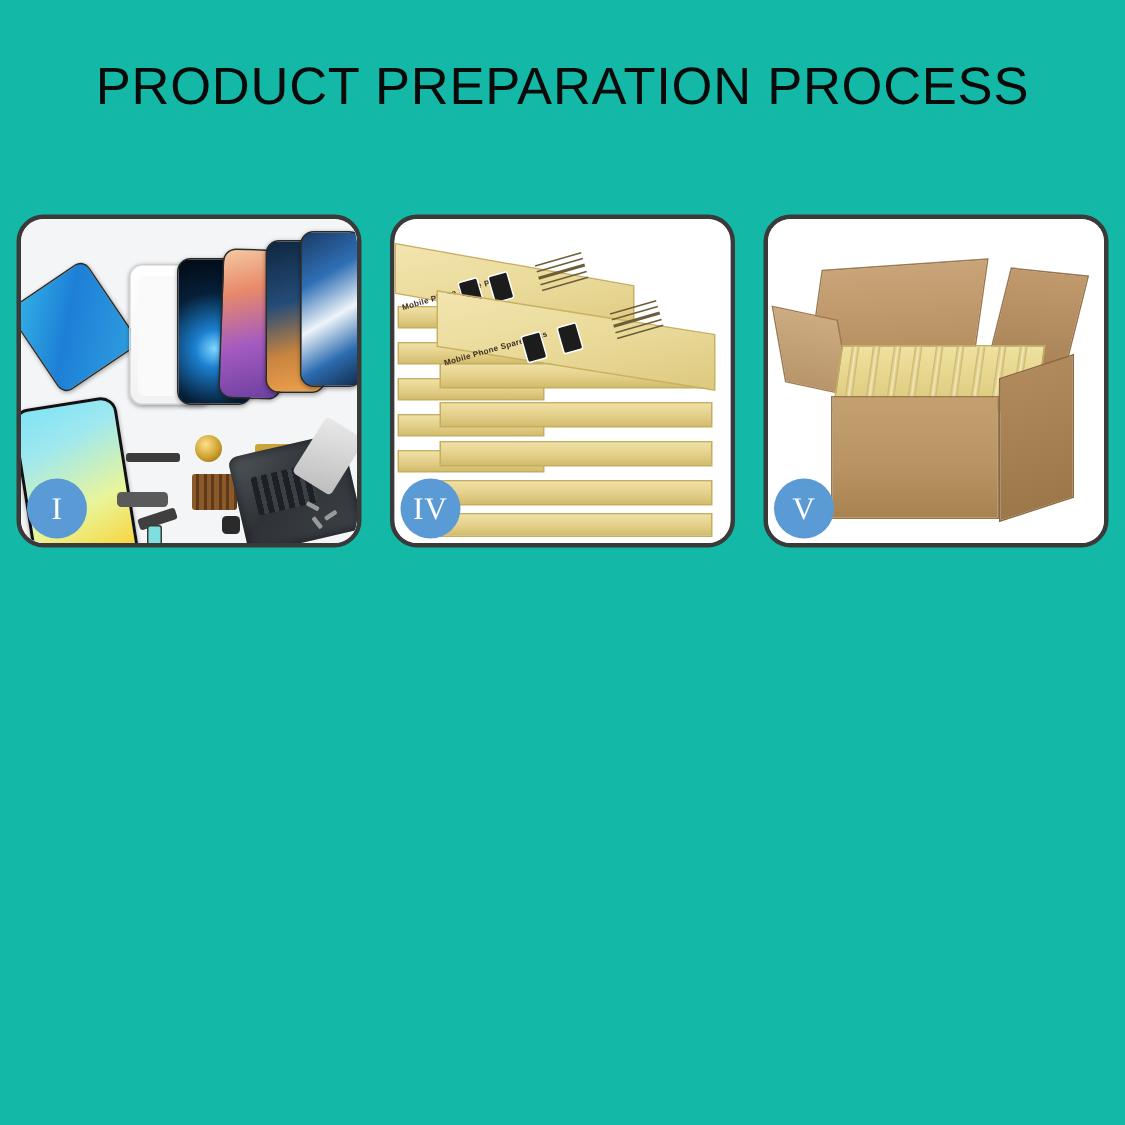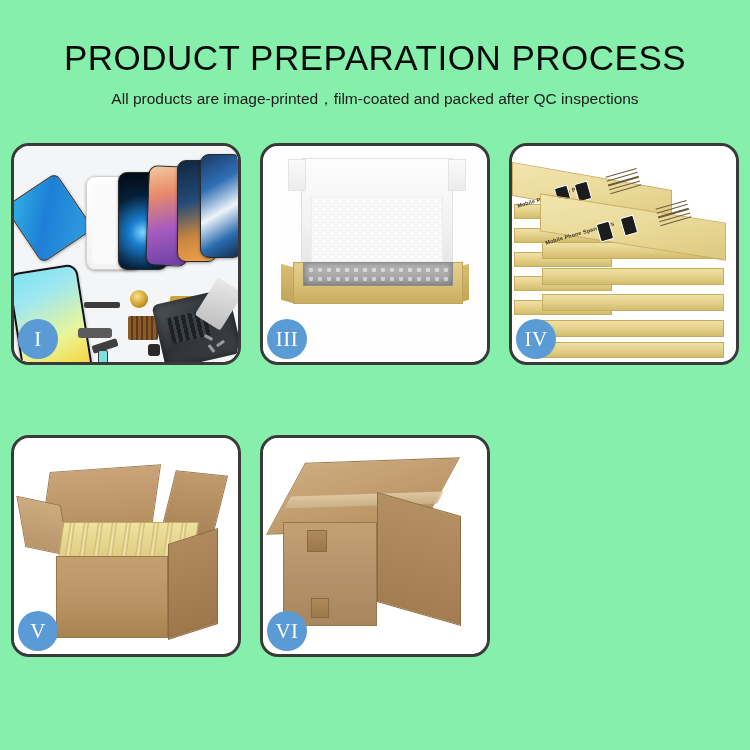--- a/index.html
+++ b/index.html
@@ -2,21 +2,21 @@
 <html><head>
 <meta charset="utf-8">
 <style>
   * { box-sizing: border-box; margin: 0; padding: 0; }
   html, body {
     width: 750px; height: 750px;
     background: #ffffff;
     font-family: "Liberation Sans", sans-serif;
     overflow: hidden;
   }
-  .page { position: relative; width: 750px; height: 750px; background:#86efac; }
+  .page { position: relative; width: 750px; height: 750px; background:#14b8a6; }
 
   
   .header { position:absolute; top:0; left:0; width:750px; text-align:center; }
   .title {
     margin-top: 38px;
     font-size: 35px;
     letter-spacing: 0.5px;
     font-weight: 400;
     color: #0a0a0a;
     font-family: "Liberation Sans", sans-serif;
@@ -346,21 +346,20 @@
     transform: skewX(-30deg); z-index:-1;
   }
 </style>
 </head>
 <body>
 
 <div class="page">
 
   <div class="header">
     <div class="title">PRODUCT PREPARATION PROCESS</div>
-    <div class="subtitle">All products are image-printed，film-coated and packed after QC inspections</div>
   </div>
 
   <div class="grid">
 
     <div class="panel">
       <div class="scene p1">
         <div class="phone ph-a"></div>
         <div class="phone ph-b"></div>
         <div class="phone ph-c"></div>
         <div class="phone ph-d"></div>
@@ -386,31 +385,20 @@
         <div class="screws">
           <i style="left:0;top:0;transform:rotate(28deg)"></i>
           <i style="left:12px;top:6px;transform:rotate(-34deg)"></i>
           <i style="left:3px;top:11px;transform:rotate(52deg)"></i>
         </div>
       </div>
       <div class="badge">I</div>
     </div>
 
 
-    <div class="panel">
-      <div class="scene p3">
-        <div class="box3-lid"></div>
-        <div class="foam3"></div>
-        <div class="box3-flap-l"></div>
-        <div class="box3-flap-r"></div>
-        <div class="box3-base"></div>
-        <div class="box3-inner"></div>
-      </div>
-      <div class="badge">III</div>
-    </div>
 
     <div class="panel">
       <div class="scene p4">
         <div class="stack">
 
           <div class="kbox" style="left:2px;  top:58px;  width:98px; height:15px;"></div>
           <div class="kbox" style="left:2px;  top:82px;  width:98px; height:15px;"></div>
           <div class="kbox" style="left:2px;  top:106px; width:98px; height:15px;"></div>
           <div class="kbox" style="left:2px;  top:130px; width:98px; height:15px;"></div>
           <div class="kbox" style="left:2px;  top:154px; width:98px; height:15px;"></div>
@@ -464,27 +452,15 @@
           <i style="left:90px"></i>
             <i style="left:104px"></i>
             <i style="left:118px"></i>
         </div>
         <div class="c5-front"></div>
         <div class="c5-side"></div>
       </div>
       <div class="badge">V</div>
     </div>
 
-    <div class="panel">
-      <div class="scene p6">
-        <div class="c6-shadow"></div>
-        <div class="c6-top"></div>
-        <div class="c6-tape"></div>
-        <div class="c6-front"></div>
-        <div class="c6-side"></div>
-        <div class="c6-tab c6-t1"></div>
-        <div class="c6-tab c6-t2"></div>
-      </div>
-      <div class="badge">VI</div>
-    </div>
 
   </div>
 </div>
 
 </body></html>

